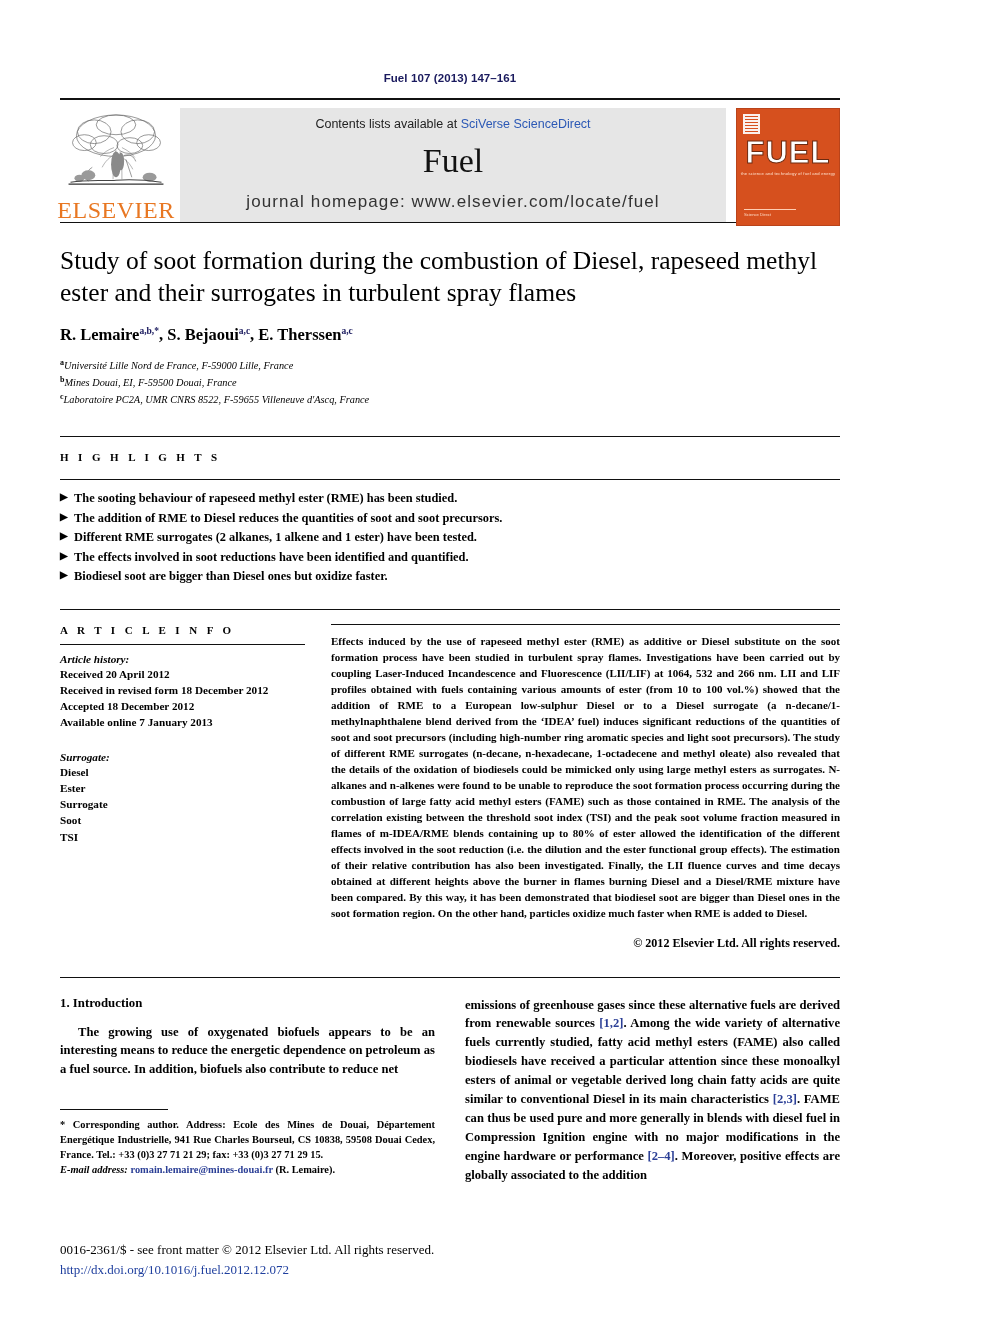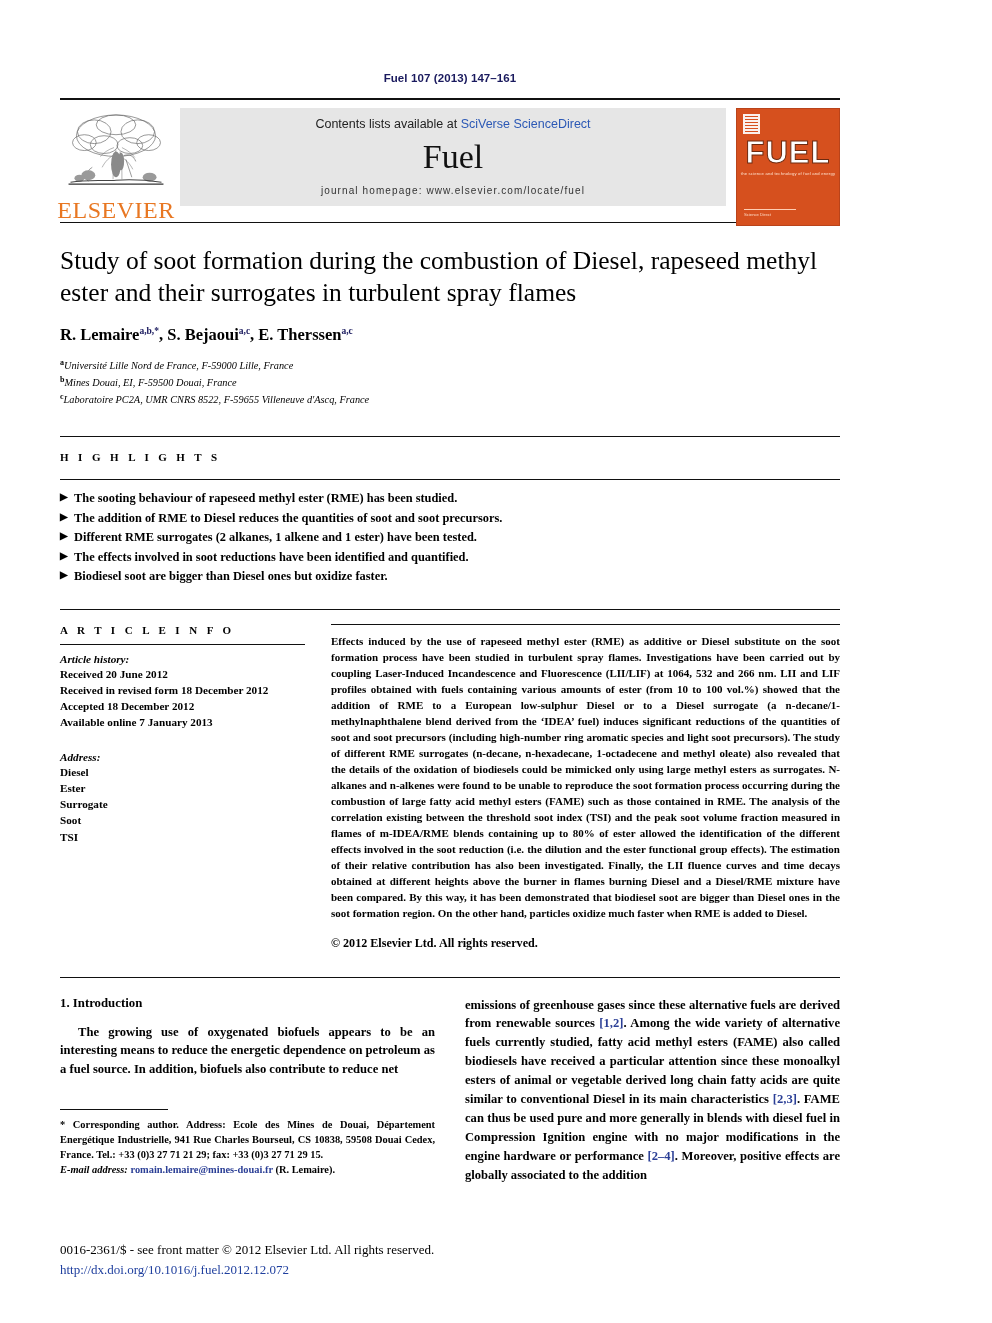--- a/index.html
+++ b/index.html
@@ -57,21 +57,21 @@
     font-family: "Liberation Serif", serif;
     color: #E87722;
     font-size: 24px;
     letter-spacing: .5px;
     line-height: 1;
     margin-top: 1px;
   }
   .journal-band {
     flex: 1 1 auto;
     background: #e6e6e6;
-    margin: 0 10px 16px 8px;
+    margin: 0 10px 0 8px;
     display: flex;
     flex-direction: column;
     align-items: center;
     justify-content: space-between;
     padding: 9px 0 10px 0;
   }
   .contents-line {
     font-family: "Liberation Sans", sans-serif;
     font-size: 12.5px;
     color: #222;
@@ -79,21 +79,21 @@
   .contents-line .sd-link { color: #2b58b5; }
   .journal-title {
     font-family: "Liberation Serif", serif;
     font-size: 34px;
     line-height: 1;
     color: #111;
     margin-top: -2px;
   }
   .homepage-line {
     font-family: "Liberation Sans", sans-serif;
-    font-size: 10px;
+    font-size: 17px;
     color: #333;
     letter-spacing: 1.1px;
   }
   .cover-thumb {
     width: 104px;
     flex: 0 0 104px;
     height: 118px;
     background: #d6501e;
     border: 1px solid #b9431a;
     position: relative;
@@ -235,20 +235,21 @@
     font-weight: bold;
   }
   .kw-block { margin-top: 20px; }
   .abstract-body {
     font-size: 11px;
     line-height: 1.46;
     text-align: justify;
     font-weight: bold;
   }
   .copyright {
+    text-align: right;
     font-size: 12.1px;
     font-weight: bold;
     margin-top: 14px;
   }
 
   
   .body-rule {
     margin: 26px 60px 0 60px;
     border-top: 1px solid #111;
   }
@@ -395,27 +396,27 @@
     </ul>
   </div>
 
   <div class="info-abstract-rule"></div>
   <div class="info-abstract">
 
     <div class="col-info">
       <div class="ia-head">A R T I C L E  I N F O</div>
       <div class="ia-rule"></div>
       <div class="hist-title">Article history:</div>
-      <div class="hist-line">Received 20 June 2012</div>
+      <div class="hist-line">Received 20 April 2012</div>
       <div class="hist-line">Received in revised form 18 December 2012</div>
       <div class="hist-line">Accepted 18 December 2012</div>
       <div class="hist-line">Available online 7 January 2013</div>
 
       <div class="kw-block">
-        <div class="kw-title">Address:</div>
+        <div class="kw-title">Surrogate:</div>
         <div class="kw-line">Diesel</div>
         <div class="kw-line">Ester</div>
         <div class="kw-line">Surrogate</div>
         <div class="kw-line">Soot</div>
         <div class="kw-line">TSI</div>
       </div>
     </div>
 
     <div class="col-abstract">
       <div class="ia-rule"></div>

